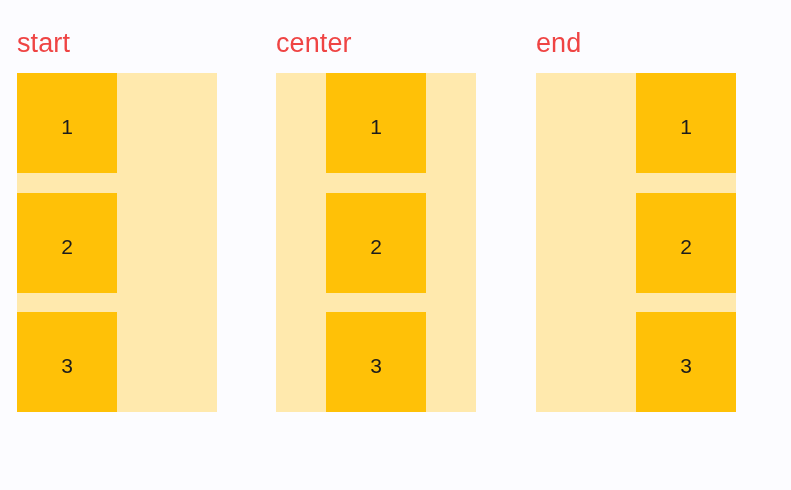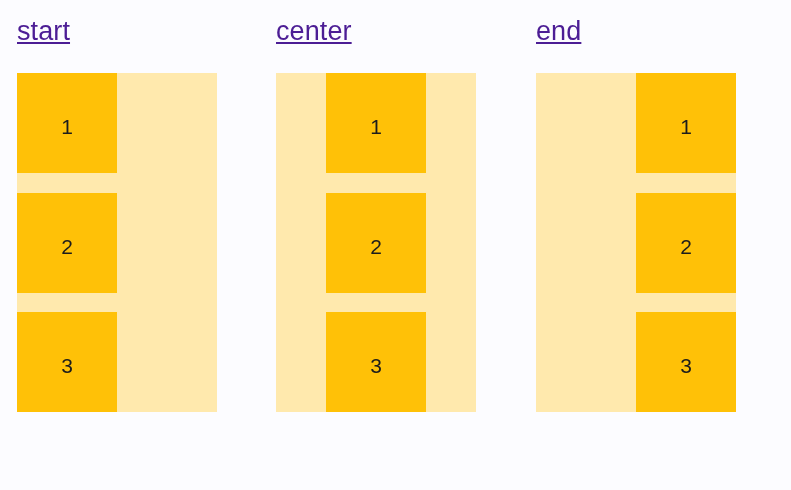--- a/index.html
+++ b/index.html
@@ -17,28 +17,27 @@
     position: relative;
     width: 791px;
     height: 490px;
   }
   .panel {
     position: absolute;
     top: 0;
   }
   .panel-label {
     position: absolute;
-    top: 14px;
+    top: 26px;
     left: 0;
     font-size: 27px;
     line-height: 34px;
-    color: #4c1d95;
+    color: #ef4444;
     white-space: nowrap;
     letter-spacing: 0.1px;
-    text-decoration: underline;
   }
   .flex-container {
     position: absolute;
     top: 73px;
     left: 0;
     width: 200px;
     height: 339px;
     background: #ffe9ad;
     display: flex;
     flex-direction: column;

